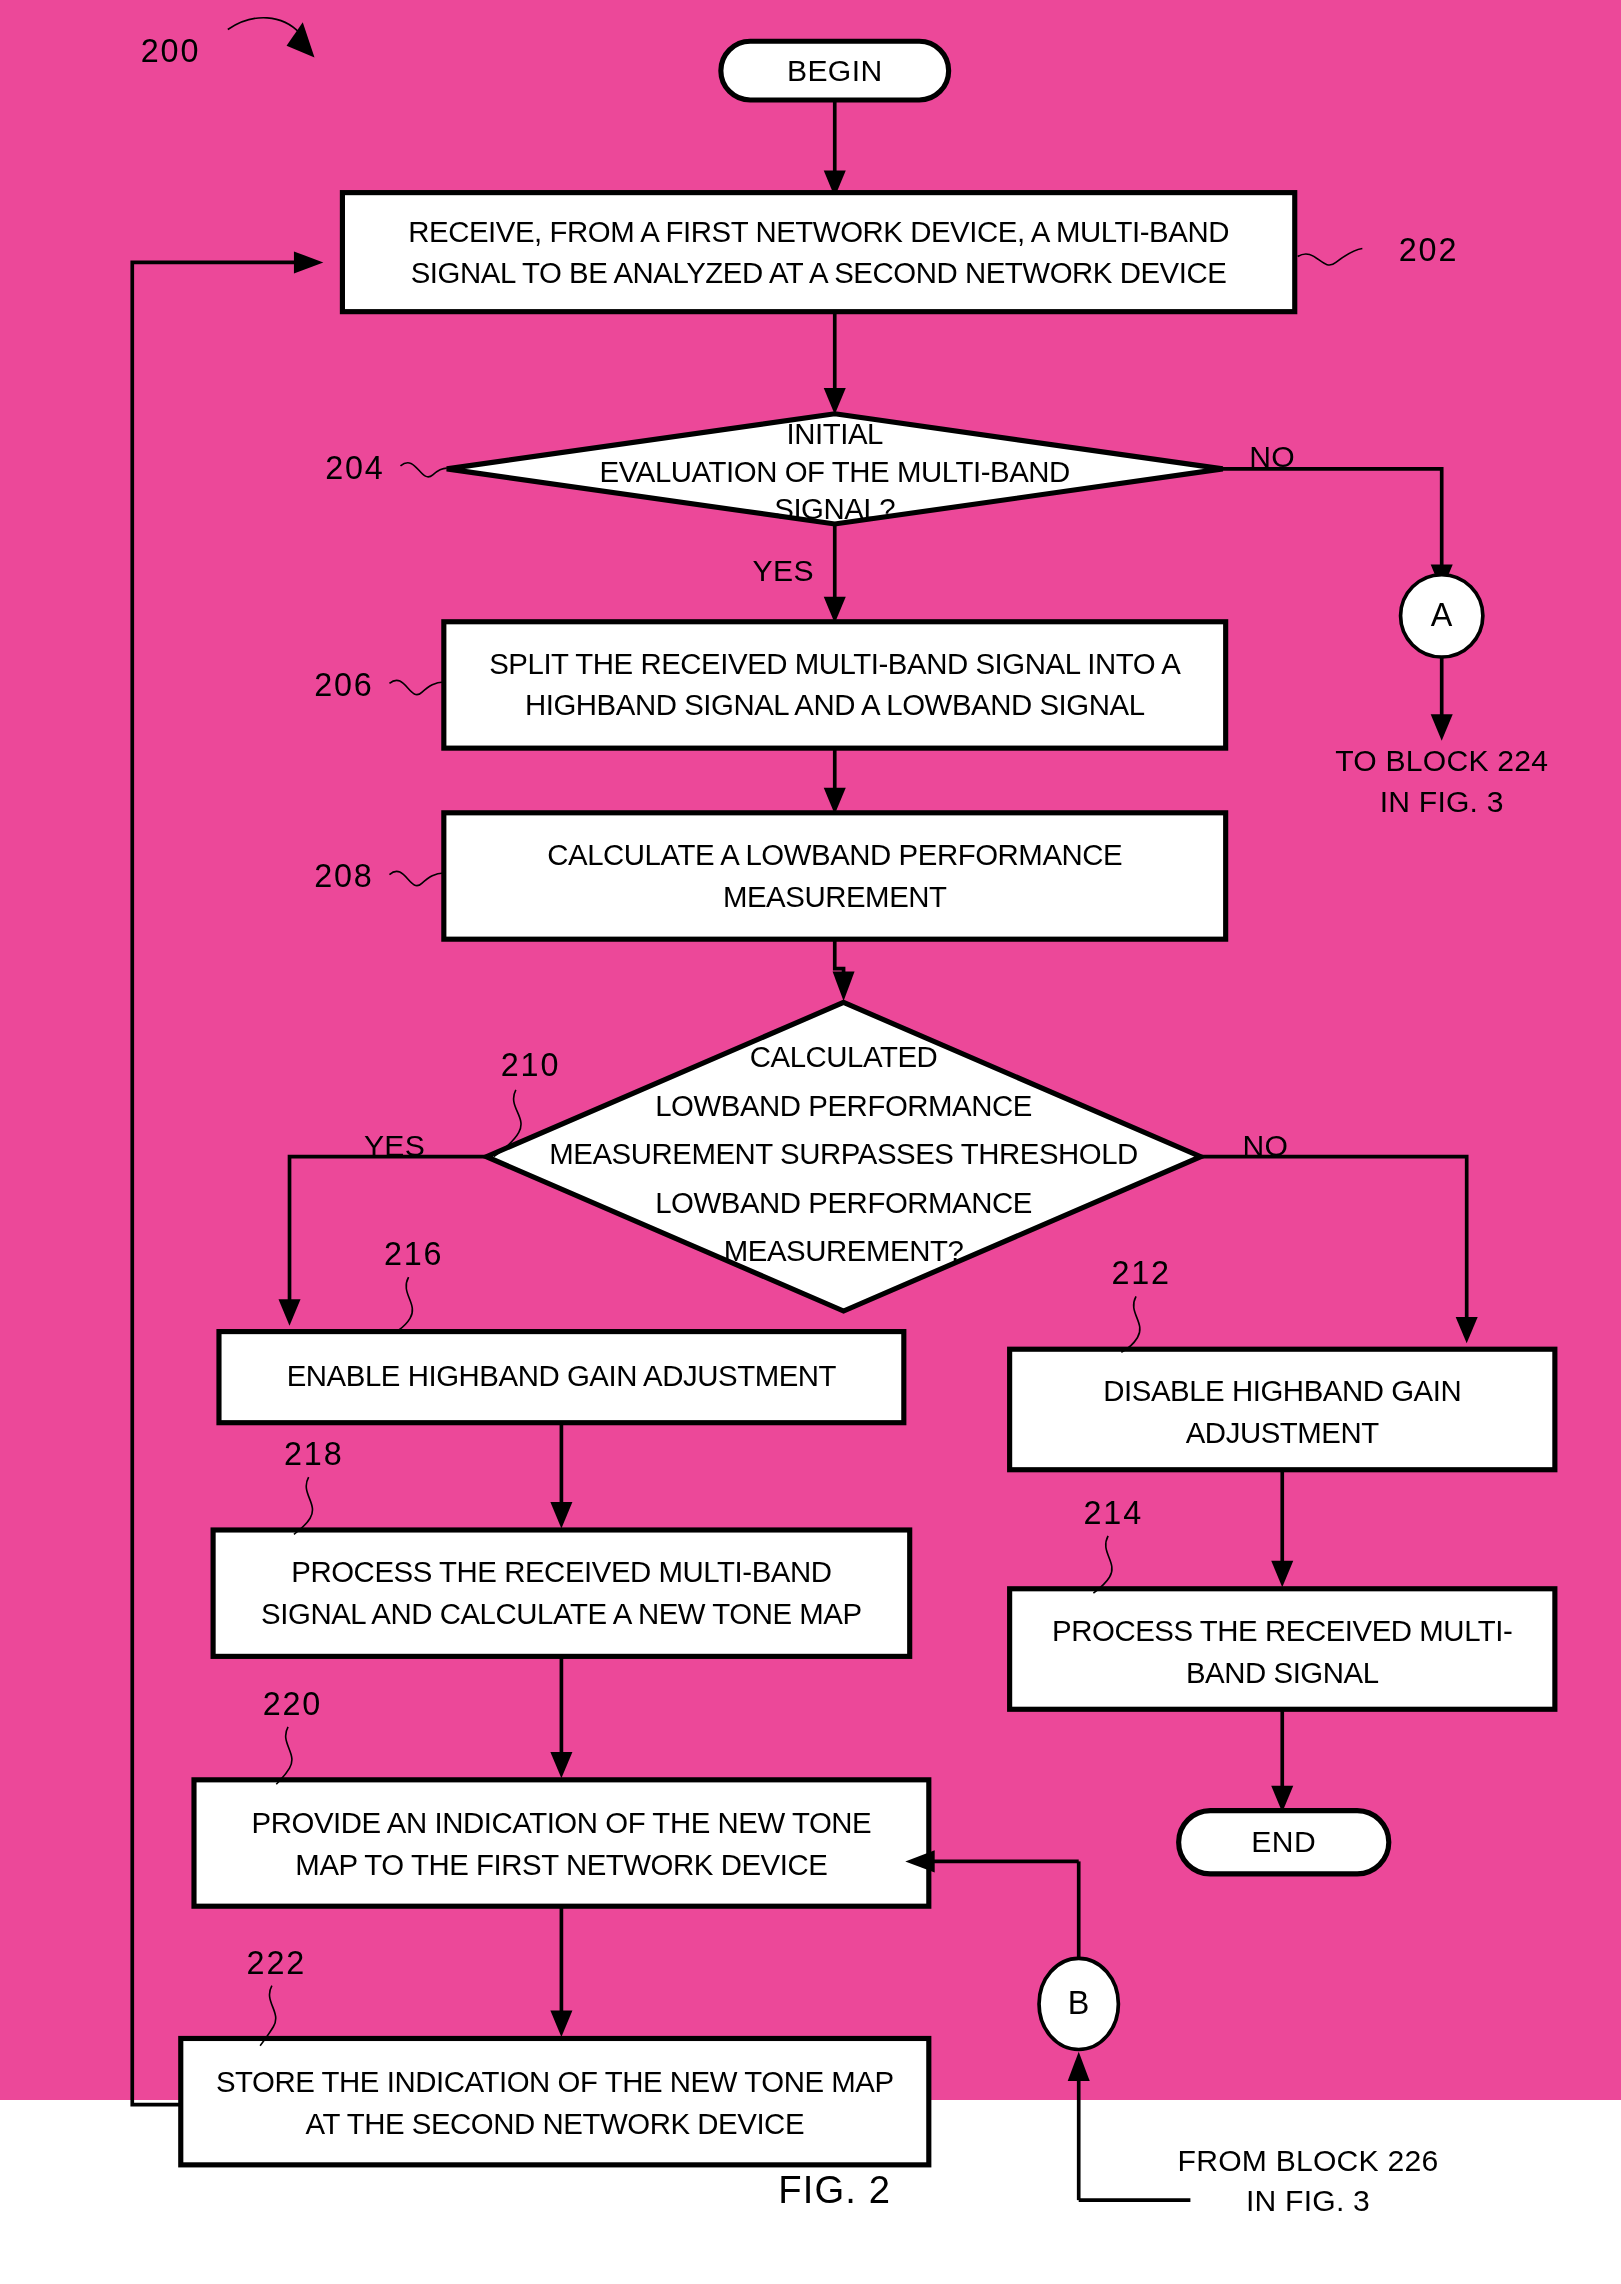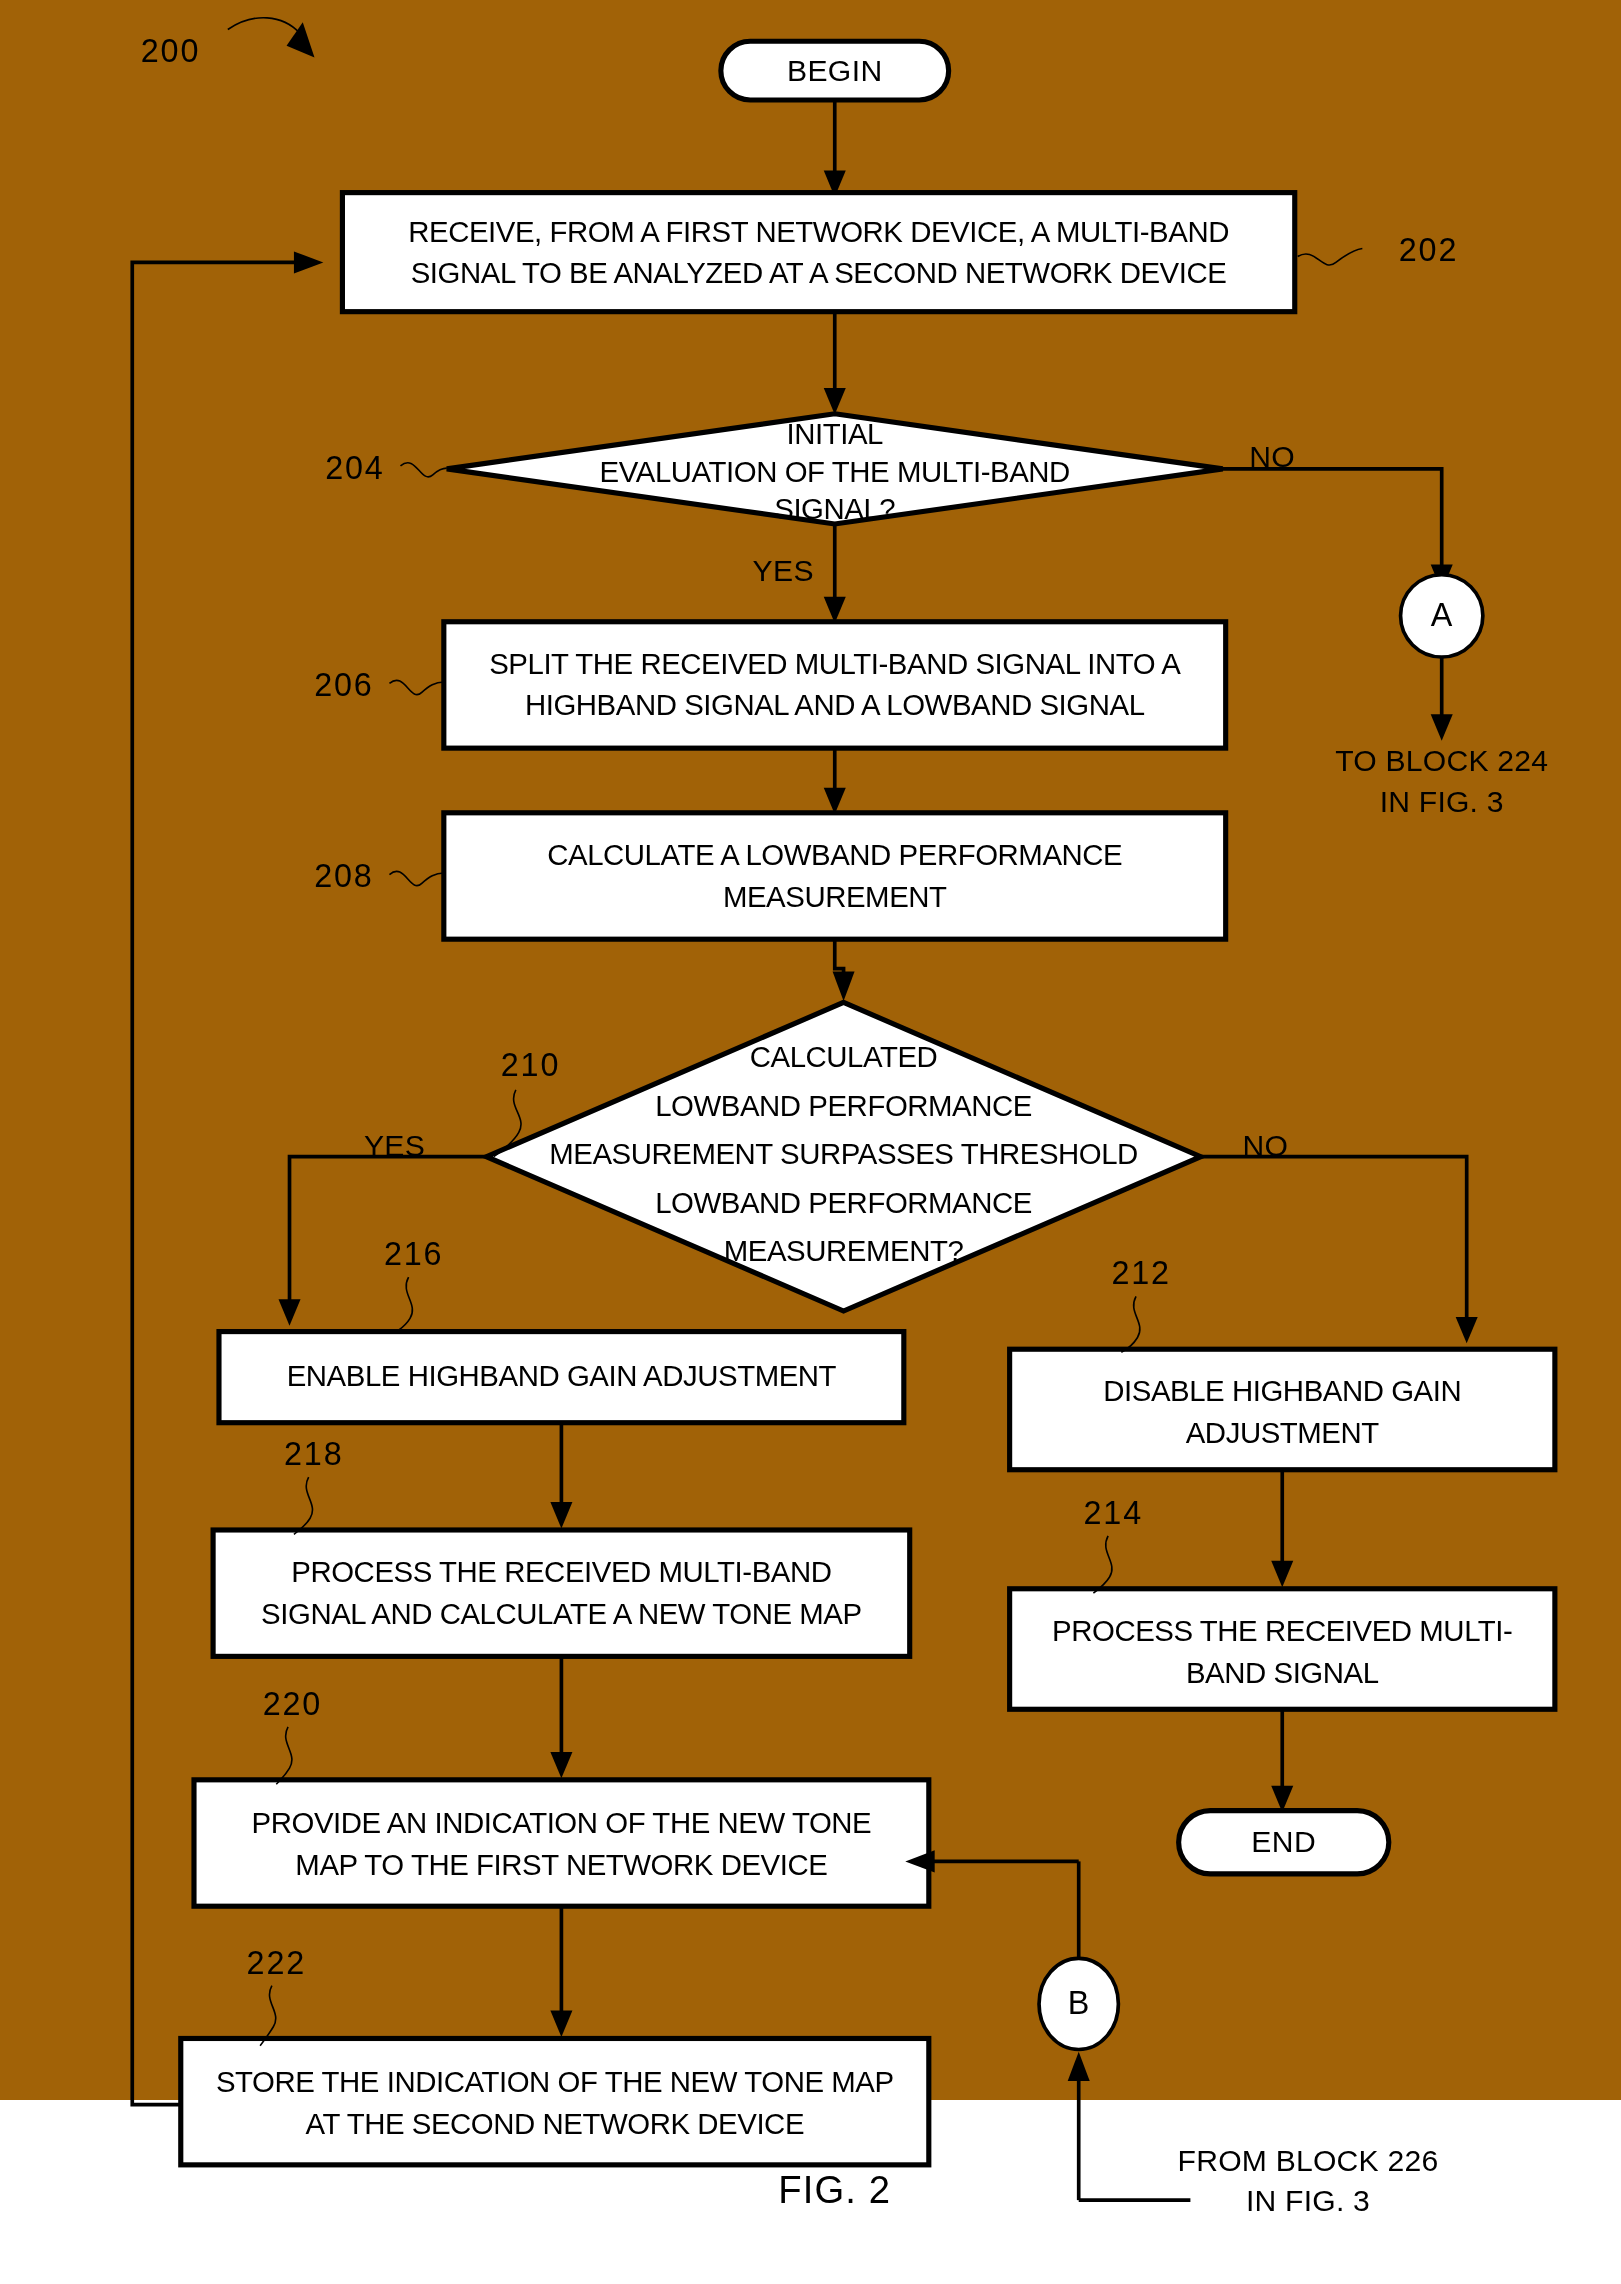--- a/index.html
+++ b/index.html
@@ -11,21 +11,21 @@
     width: 1621px;
     height: 2284px;
     font-family: "Liberation Sans", sans-serif;
     color: #000000;
     overflow: hidden;
   }
   #figure-root {
     position: relative;
     width: 1621px;
     height: 2100px;
-    background: #a16207;
+    background: #ec4899;
   }
   svg.flow {
     position: absolute;
     top: 0;
     left: 0;
     width: 1621px;
     height: 2284px;
   }
   .shape {
     fill: #ffffff;

